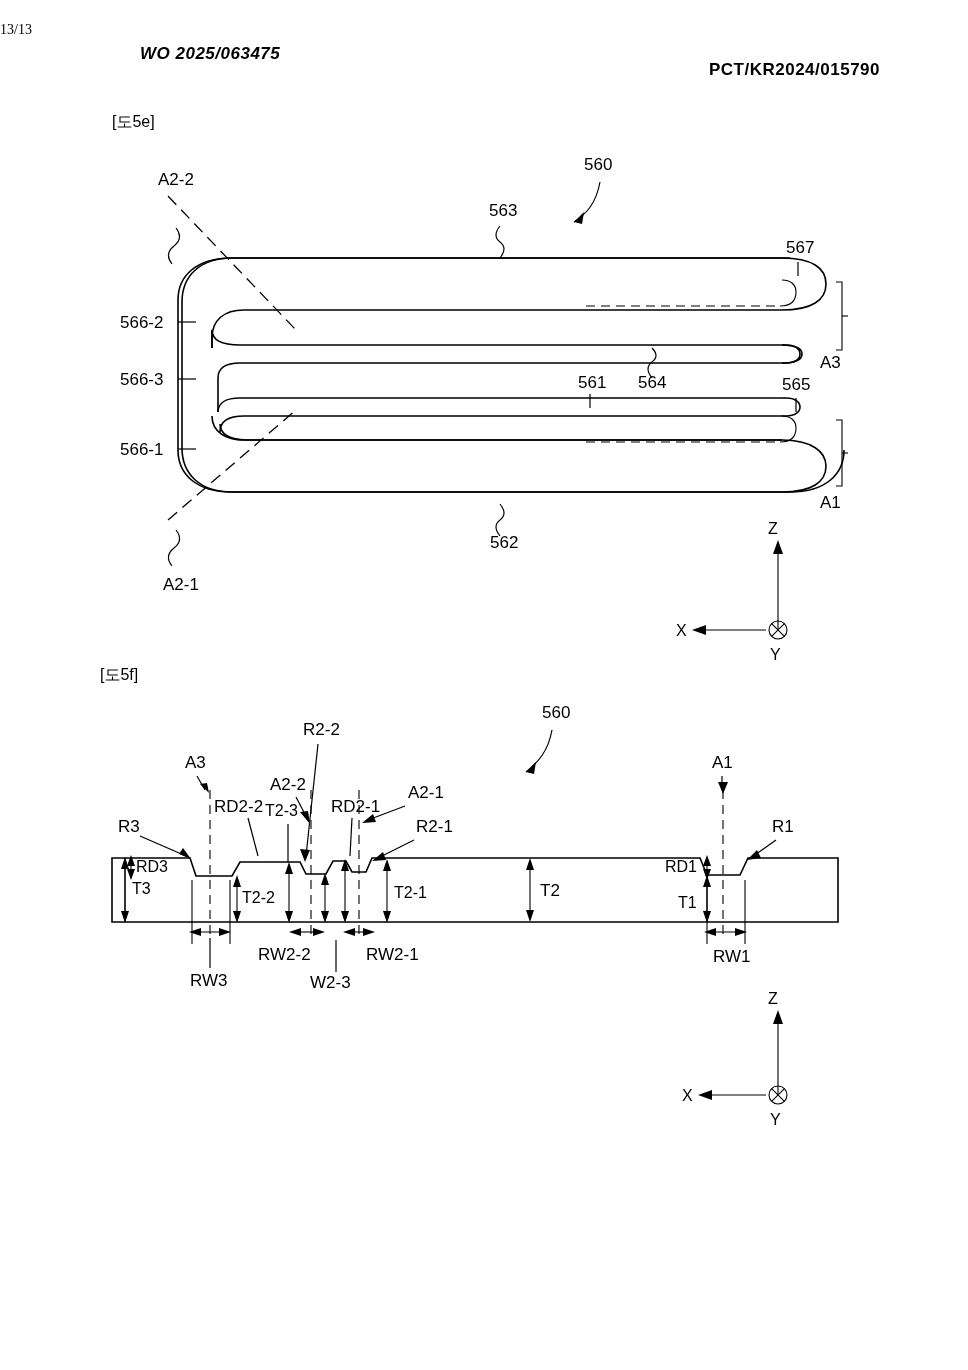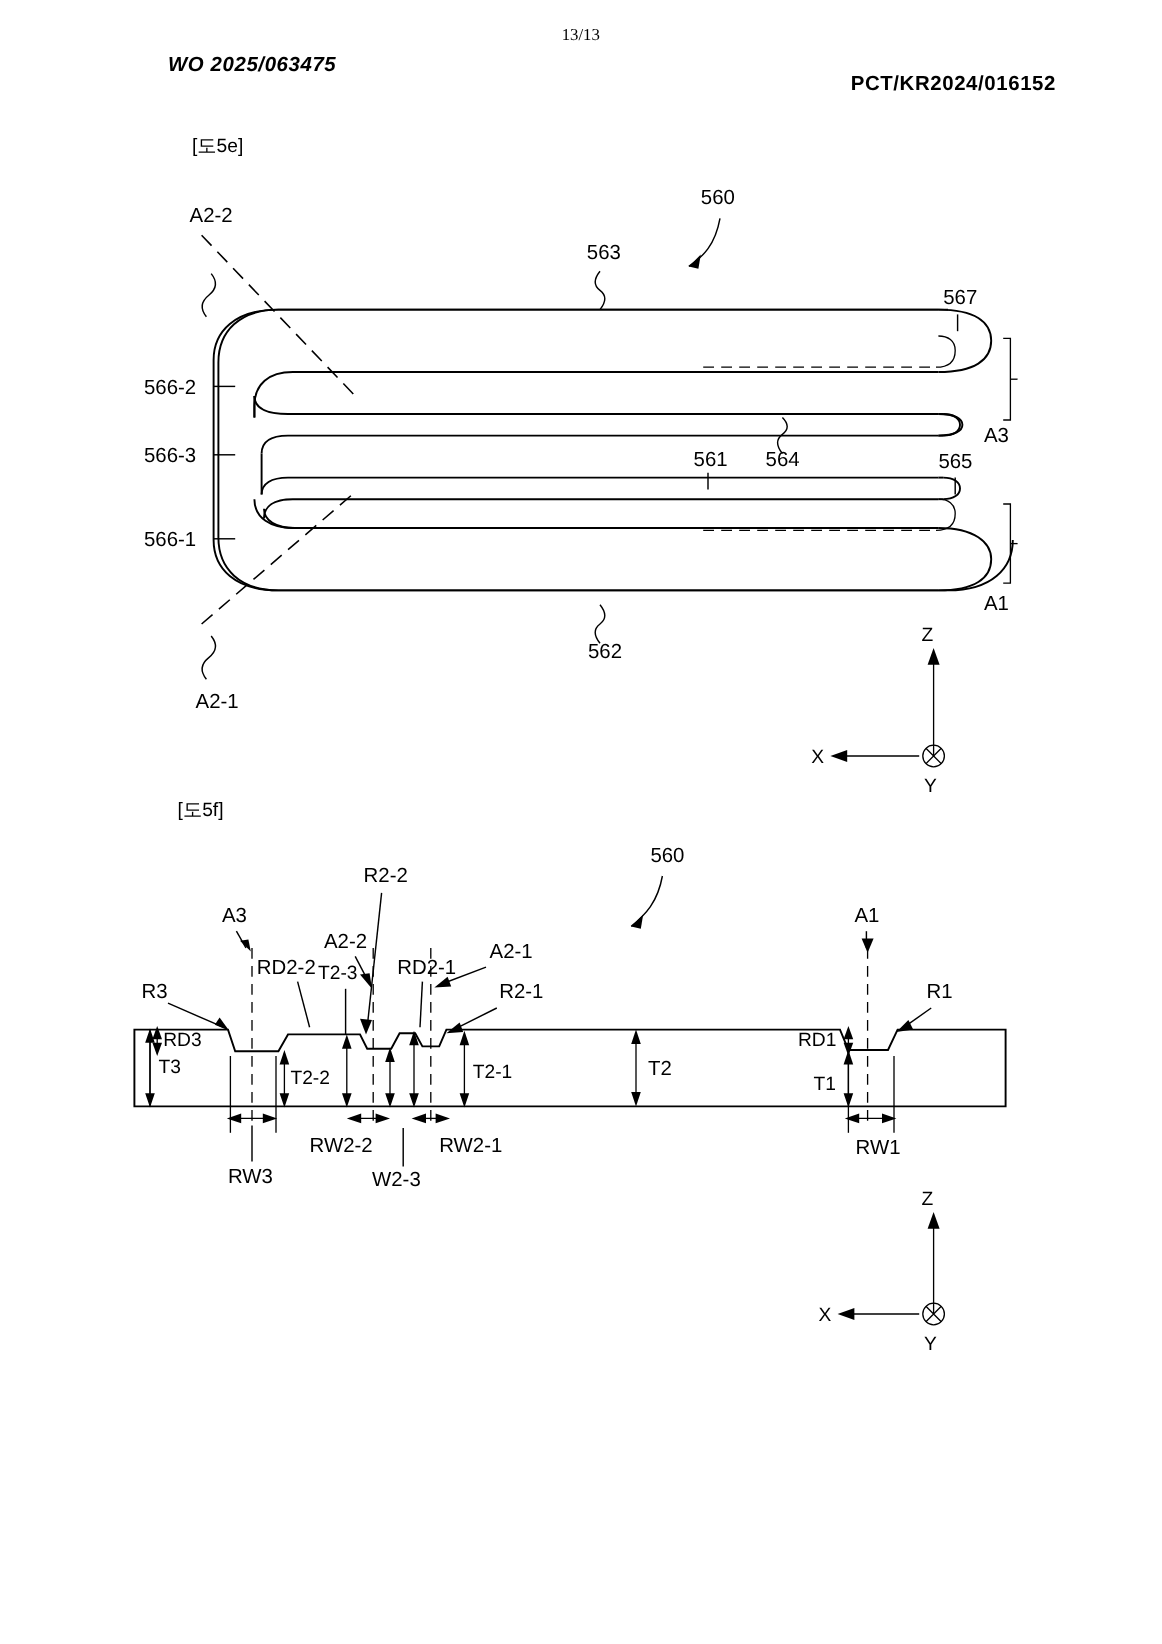--- a/index.html
+++ b/index.html
@@ -19,21 +19,20 @@
     left: 0; top: 0;
     width: 968px;
     height: 1370px;
     overflow: hidden;
   }
   .page-number {
     position: absolute;
     top: 22px;
     left: 0;
     width: 968px;
-    text-align: center;
     font-size: 14px;
     font-family: "Liberation Serif", serif;
   }
   .hdr-left {
     position: absolute;
     top: 44px;
     left: 140px;
     font-size: 17px;
     font-weight: bold;
     font-family: "Liberation Sans", sans-serif;
@@ -46,21 +45,20 @@
     right: 88px;
     font-size: 17px;
     font-weight: bold;
     font-family: "Liberation Sans", sans-serif;
     letter-spacing: 0.5px;
   }
   .fig-label {
     position: absolute;
     font-size: 16px;
     font-family: "Liberation Sans", sans-serif;
-    margin-left: 48px;
   }
   .fig-label.one { top: 112px; left: 112px; }
   .fig-label.two { top: 665px; left: 100px; }
 
   svg.figure {
     position: absolute;
     left: 0;
     top: 0;
     width: 968px;
     height: 1370px;
@@ -78,21 +76,21 @@
   .ln-dash-s { stroke: #000; stroke-width: 1.1; fill: none; stroke-dasharray: 9 6; }
   .lead { stroke: #000; stroke-width: 1.2; fill: none; }
 </style>
 </head>
 <body>
 
 <div class="page">
 
   <div class="page-number">13/13</div>
   <div class="hdr-left">WO 2025/063475</div>
-  <div class="hdr-right">PCT/KR2024/016152</div>
+  <div class="hdr-right">PCT/KR2024/015790</div>
 
   <div class="fig-label one">[도5e]</div>
   <div class="fig-label two">[도5f]</div>
 
   <svg class="figure" viewBox="0 0 968 1370">
 
     <g>
 
       <path class="ln" d="
         M 790 258

